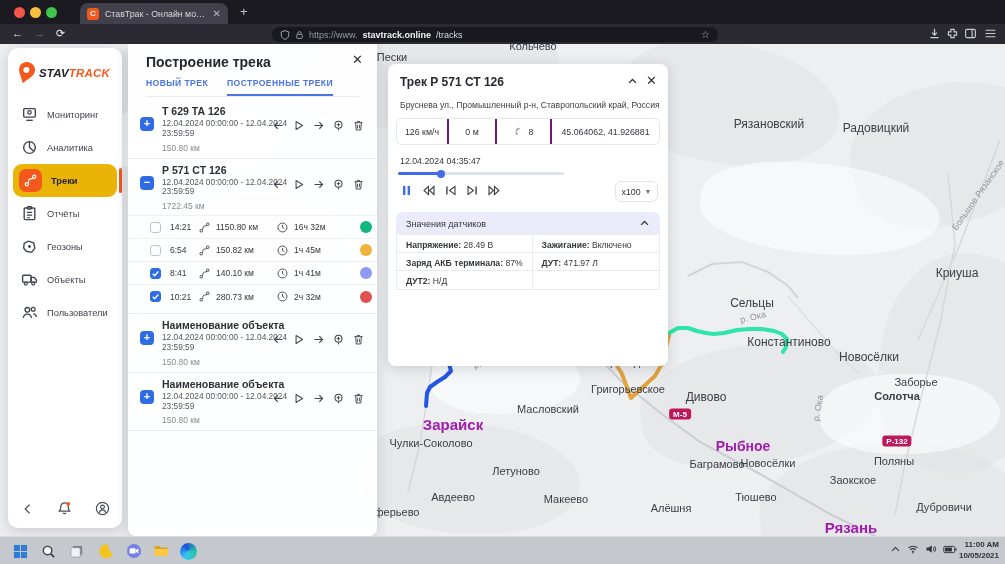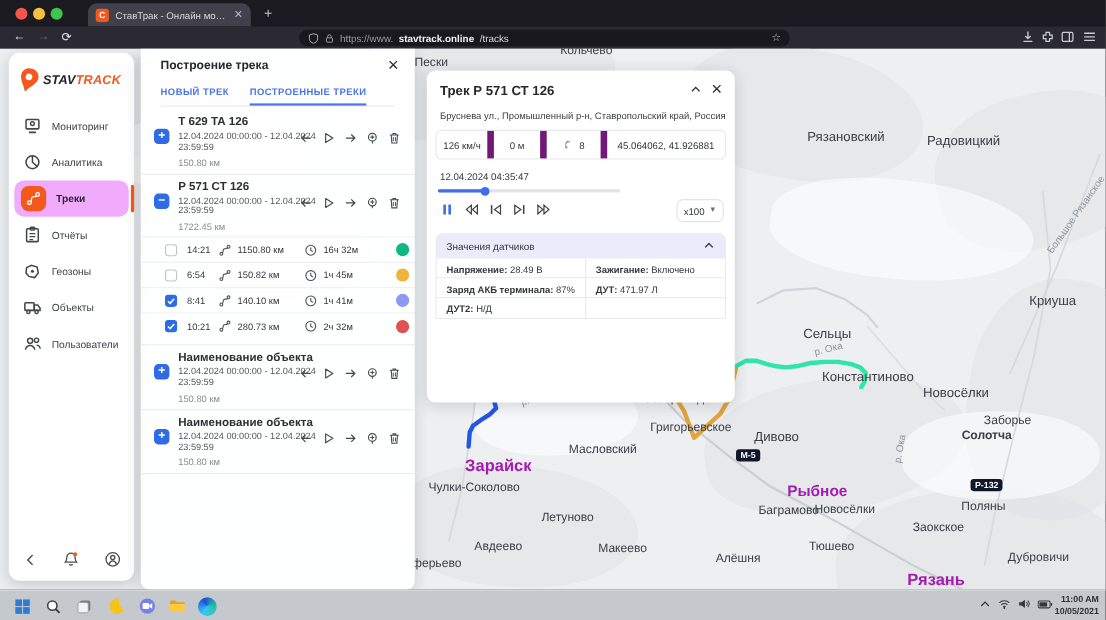--- a/index.html
+++ b/index.html
@@ -27,53 +27,53 @@
   .tb-right { position:absolute; top:3px; color:#c9ccd2; }
 
   
   #map { position:absolute; left:0; top:44px; width:1005px; height:492px; background:#edeff1; overflow:hidden; z-index:1; }
   .blob { position:absolute; border-radius:48% 52% 55% 45%; opacity:.65; }
   .bd { background:#e2e4e7; } .bw { background:#fbfcfd; }
   #map-svg { position:absolute; left:0; top:0; }
   .mlabel { position:absolute; transform:translate(-50%,-50%); color:#3c4046; white-space:nowrap; z-index:3; }
   .mlabel.big { color:#a21caf; }
   .mlabel.riv { color:#8d949c; }
-  .rbadge { position:absolute; transform:translate(-50%,-50%); background:#0f172a; color:#fff; font-size:8px;
+  .rbadge { position:absolute; transform:translate(-50%,-50%); background:#be185d; color:#fff; font-size:8px;
             font-weight:bold; padding:1px 4px; border-radius:3px; z-index:3; }
   #veh-marker { position:absolute; left:464px; top:273px; width:30px; height:30px; border-radius:50%;
                 background:#21b573; border:2.5px solid #fff; box-shadow:0 1px 4px rgba(0,0,0,.35);
                 display:flex; align-items:center; justify-content:center; z-index:5; }
   #veh-badge { position:absolute; left:450px; top:305px; width:66px; height:15px; border-radius:4px;
                background:rgba(113,130,188,.88); color:#fff; font-size:8.5px; font-weight:bold;
                display:flex; align-items:center; justify-content:center; z-index:4; }
 
   
   #sidebar { position:absolute; left:8px; top:48px; width:114px; height:480px; background:#fff; border-radius:10px;
              box-shadow:0 3px 14px rgba(25,30,40,.18); z-index:20; }
   #logo { position:absolute; left:8px; top:13px; display:flex; align-items:center; gap:3px; }
   #logo-text { font-size:11.5px; font-weight:900; font-style:italic; letter-spacing:.2px; }
   #logo-stav { color:#22242b; } #logo-track { color:#f4581c; }
   #side-menu { position:absolute; left:0; top:50px; width:114px; }
   .side-item { position:relative; height:33px; display:flex; align-items:center; gap:9px; padding-left:13px; margin:0 0; }
   .side-item .sicon { width:17px; height:17px; color:#41454d; display:flex; }
   .side-item .slabel { font-size:9.3px; color:#3f434b; }
-  .side-item.active { background:#f0abfc; border-radius:9px; margin:0 5px; padding-left:6px; }
+  .side-item.active { background:#eab308; border-radius:9px; margin:0 5px; padding-left:6px; }
   .side-item.active .sicon { width:23px; height:23px; background:#f4581c; border-radius:7px; color:#fff;
                              align-items:center; justify-content:center; }
   .side-item.active .sicon svg { width:15px; height:15px; }
   .side-item.active .slabel { color:#24262c; font-weight:bold; }
   .side-item.active .abar { position:absolute; right:-5px; top:4px; width:3px; height:25px; background:#f4581c; border-radius:2px; }
   #side-bottom { position:absolute; left:0; bottom:12px; width:114px; display:flex; justify-content:space-around; align-items:center; }
   #side-bottom .bic { color:#4a4e55; position:relative; display:flex; }
 
   
   #tracks-panel { position:absolute; left:128px; top:44px; width:249px; height:492px;
                   background:rgba(255,255,255,.95); box-shadow:0 3px 14px rgba(25,30,40,.16);
                   border-radius:0 0 8px 8px; z-index:20; }
-  #tp-title { position:absolute; left:18px; top:10px; font-size:11px; font-weight:bold; color:#26282e; }
+  #tp-title { position:absolute; left:18px; top:10px; font-size:14px; font-weight:bold; color:#26282e; }
   #tp-close { position:absolute; right:14px; top:8px; font-size:13px; color:#2d3036; }
   #tp-tabs { position:absolute; left:18px; top:34px; width:213px; height:19px; display:flex; gap:19px;
              border-bottom:1px solid #e9ebf1; }
   .tp-tab { font-size:8.6px; font-weight:bold; letter-spacing:.4px; color:#4a74e8; padding-bottom:6px; }
   .tp-tab.active { border-bottom:2px solid #4a74e8; }
   #track-items { position:absolute; left:0; top:56px; width:249px; }
   .titem { border-bottom:1px solid #e9ebf1; padding:3px 0 5px 0; }
   .titem-head { position:relative; padding:0 0 0 34px; min-height:44px; }
   .exp { position:absolute; left:12px; top:14px; width:14px; height:14px; background:#2f6be4; border-radius:4px;
          color:#fff; font-size:11px; line-height:12px; text-align:center; font-weight:bold; }
@@ -98,21 +98,21 @@
   
   #details { position:absolute; left:388px; top:64px; width:280px; height:302px; background:#fff; border-radius:8px;
              box-shadow:0 3px 14px rgba(25,30,40,.16); z-index:20; }
   #dp-title { position:absolute; left:12px; top:11px; font-size:12px; font-weight:bold; color:#26282e; }
   #dp-collapse { position:absolute; right:30px; top:12px; color:#2d3036; display:flex; }
   #dp-close { position:absolute; right:11px; top:9px; font-size:13px; color:#2d3036; }
   #dp-address { position:absolute; left:12px; top:36px; font-size:8.6px; color:#3e4147; white-space:nowrap; }
   #dp-stats { position:absolute; left:8px; top:54px; width:264px; height:27px; border:1px solid #e5e8ef;
               border-radius:5px; display:flex; align-items:stretch; }
   .stat-cell { display:flex; align-items:center; justify-content:center; gap:4px; font-size:8.8px; color:#33363c;
-               border-right:6px solid #701a75; }
+               border-right:2px solid #701a75; }
   .stat-cell:last-child { border-right:none; }
   #dp-time { position:absolute; left:12px; top:92px; font-size:8.8px; color:#34373d; }
   #dp-slider { position:absolute; left:10px; top:108px; width:166px; height:3px; background:#dfe3ec; border-radius:2px; }
   #dp-slider .fill { width:42px; height:3px; background:#3f6ee8; border-radius:2px; }
   #dp-slider .knob { position:absolute; left:39px; top:-2.5px; width:8px; height:8px; border-radius:50%; background:#3f6ee8; }
   #dp-controls { position:absolute; left:12px; top:120px; display:flex; gap:9px; align-items:center; }
   .pb { width:13px; height:13px; display:flex; color:#3e4148; }
   #dp-speed { position:absolute; left:227px; top:117px; width:43px; height:21px; border:1px solid #dfe3ec;
               border-radius:6px; display:flex; align-items:center; justify-content:center; gap:4px;
               font-size:8.8px; color:#33363c; }

